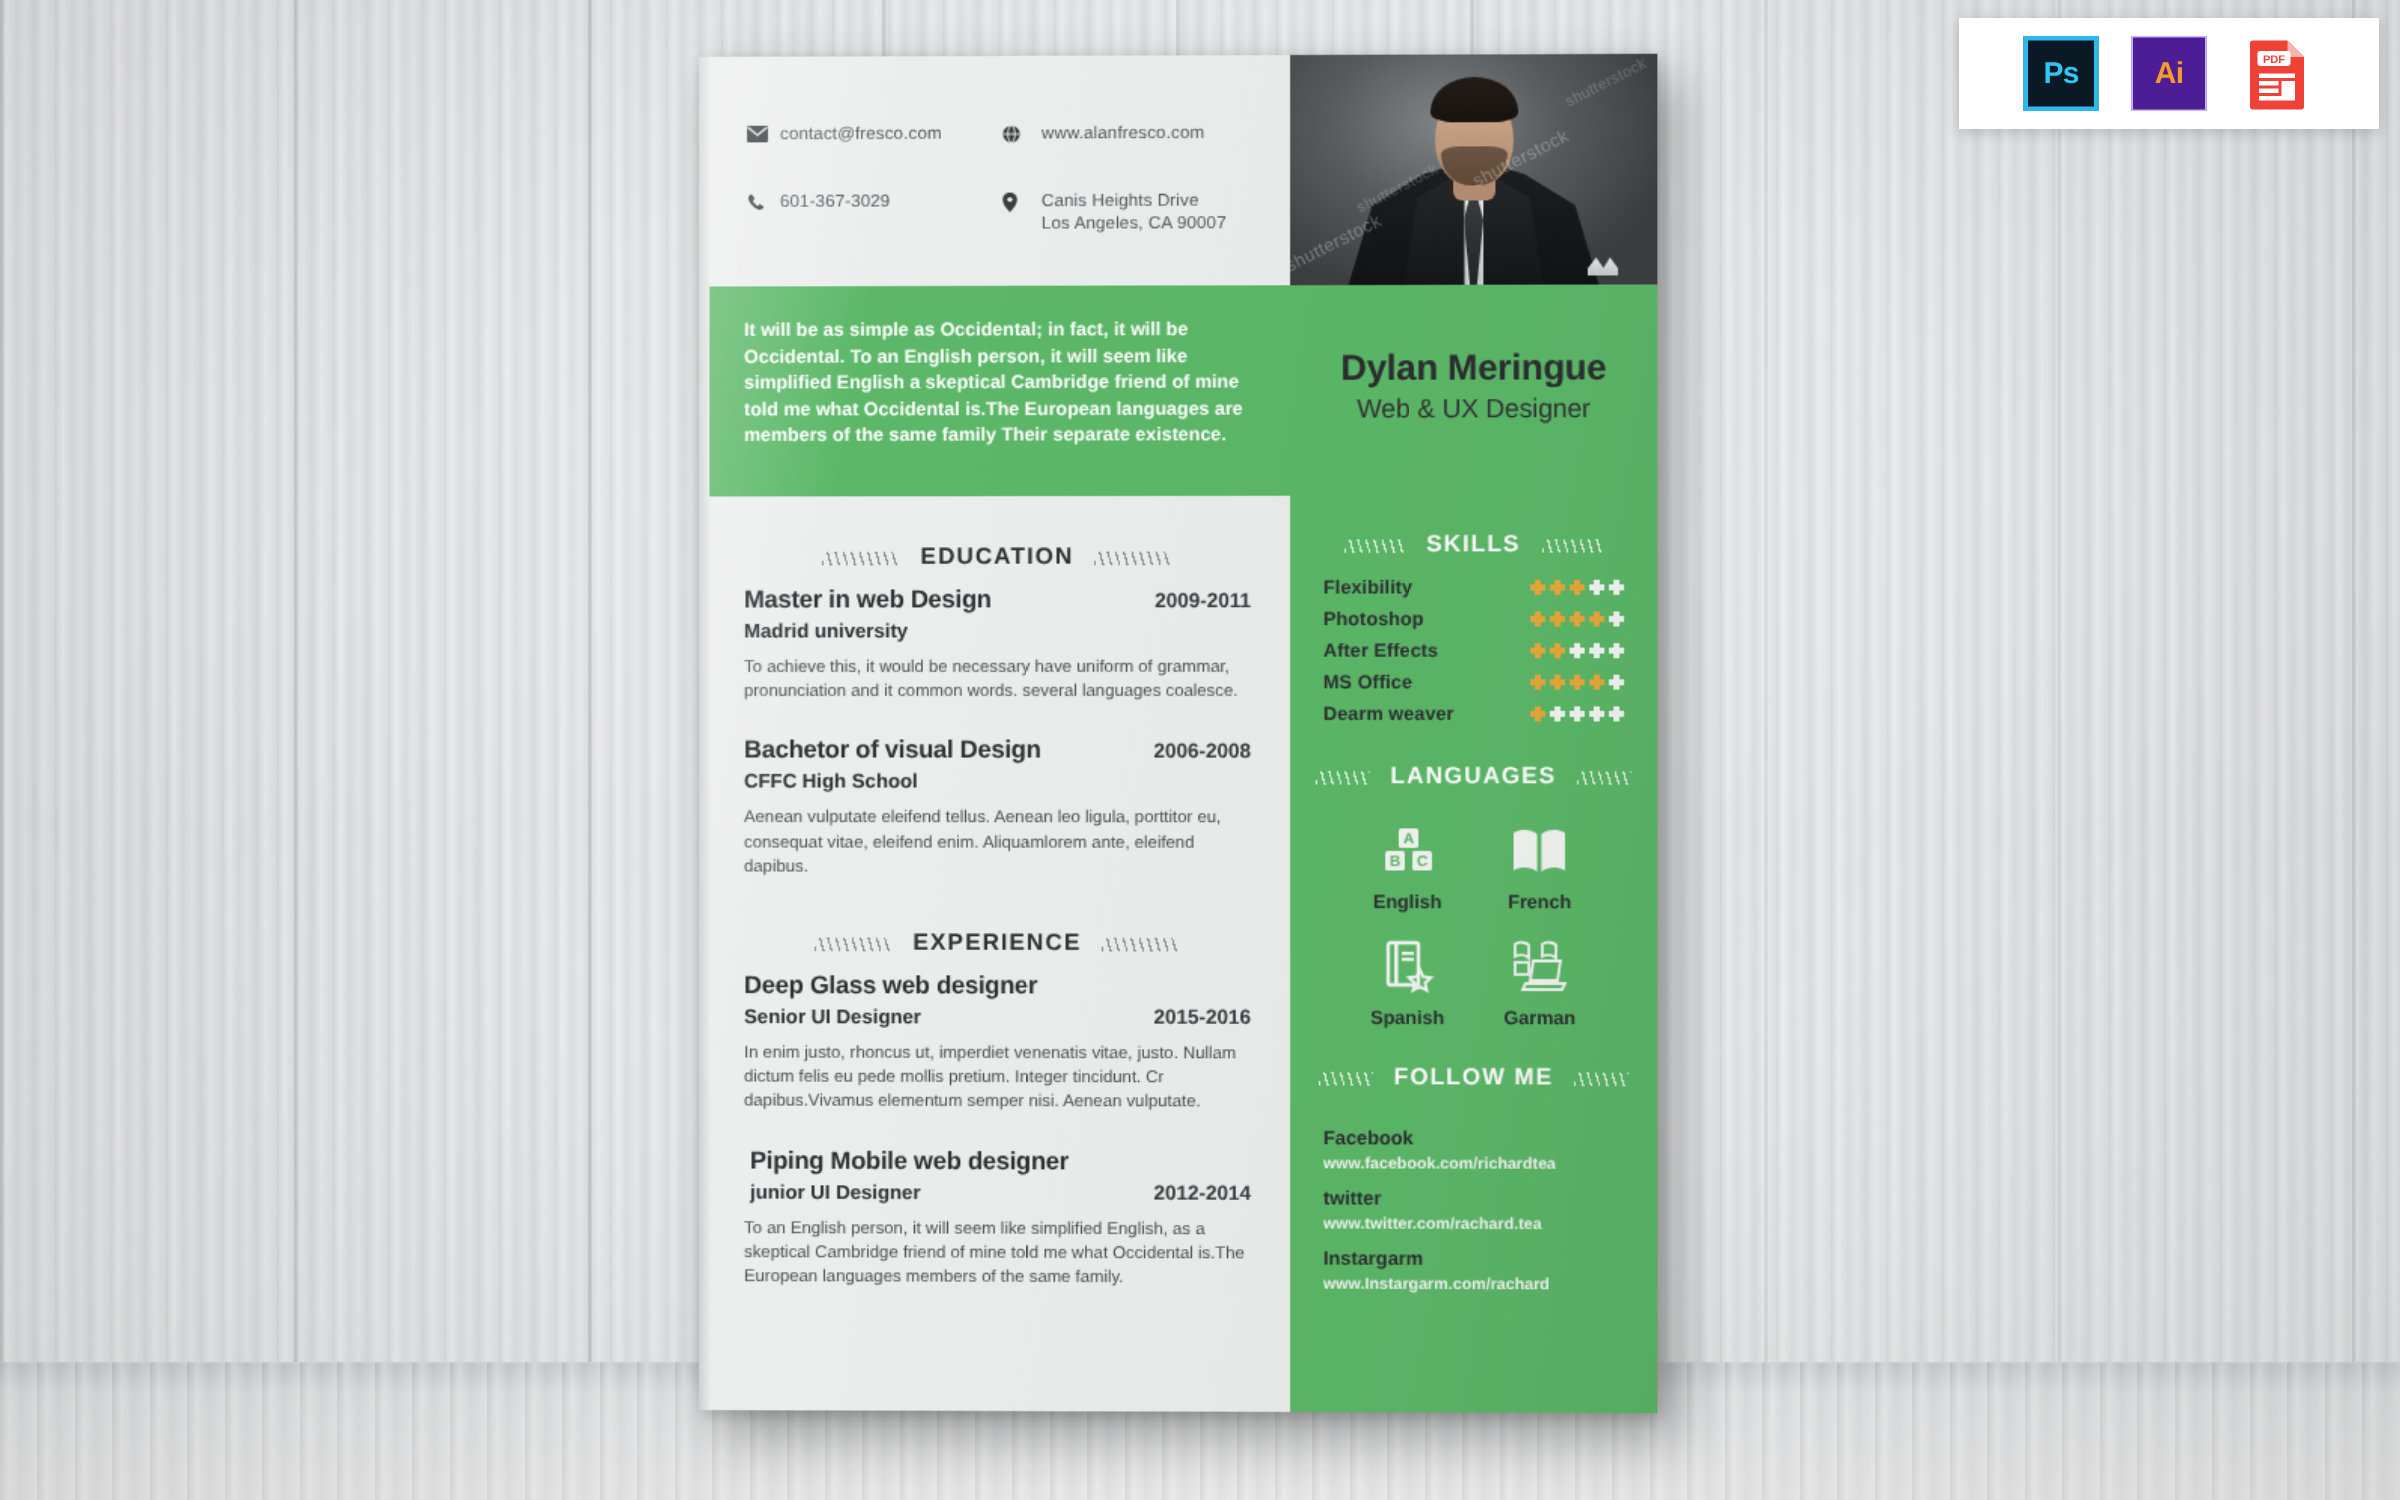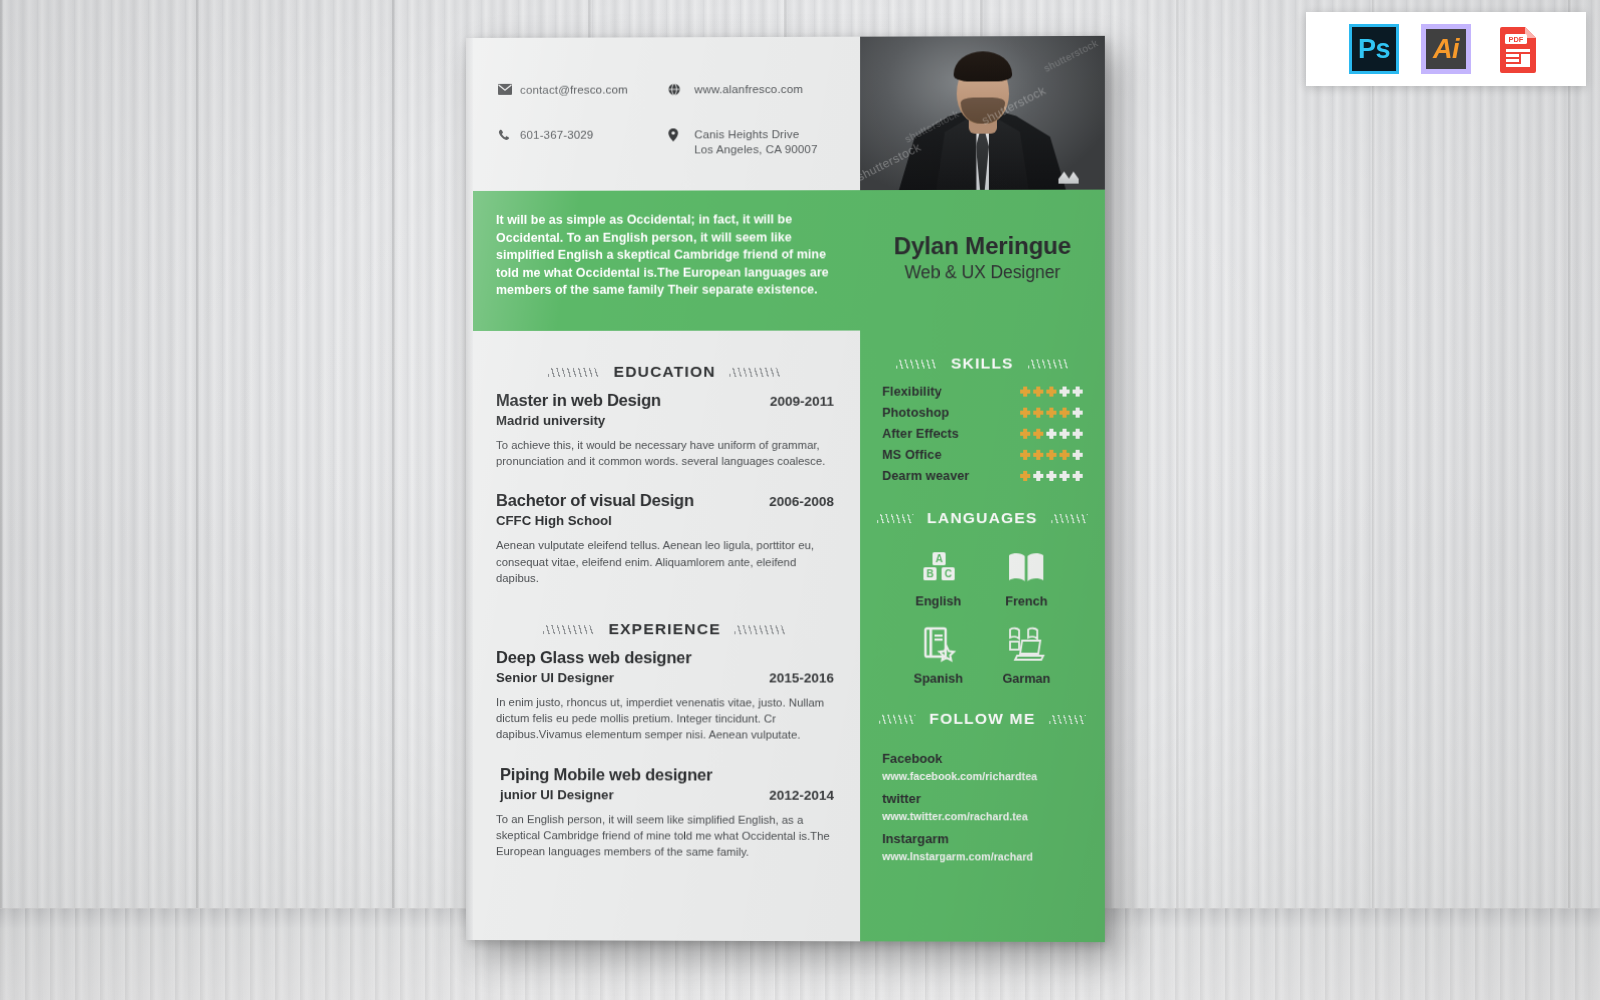--- a/index.html
+++ b/index.html
@@ -280,24 +280,24 @@
   .badges {
     position: absolute; right: 14px; top: 12px;
     width: 280px; height: 74px;
     background: #ffffff;
     box-shadow: 0 2px 9px rgba(0,0,0,0.17);
     display: flex; align-items: center; justify-content: center; gap: 22px;
     z-index: 60;
   }
   .badge { width: 50px; height: 50px; position: relative; }
   .badge-ps { background: #0a1a24; border: 3px solid #2bb9f0; }
-  .badge-ai { background: #404040; border: 5px solid #c4b5fd; font-style: italic; }
+  .badge-ai { background: #4c1d95; border: 1px solid #c4b5fd; }
   .badge-label {
     position: absolute; inset: 0; display: flex; align-items: center; justify-content: center;
-    font-size: 27px; font-weight: bold; letter-spacing: -0.5px;
+    font-size: 20px; font-weight: bold; letter-spacing: -0.5px;
   }
   .badge-ps .badge-label { color: #31c5f4; }
   .badge-ai .badge-label { color: #f79a2b; }
   .badge-pdf { background: transparent; }
 
   .sheet-edge {
     position: absolute; left: 0; top: 0; bottom: 0; width: 7px;
     background: linear-gradient(90deg, #cfd0d1 0%, #e7e8e9 100%);
     z-index: 30;
   }

